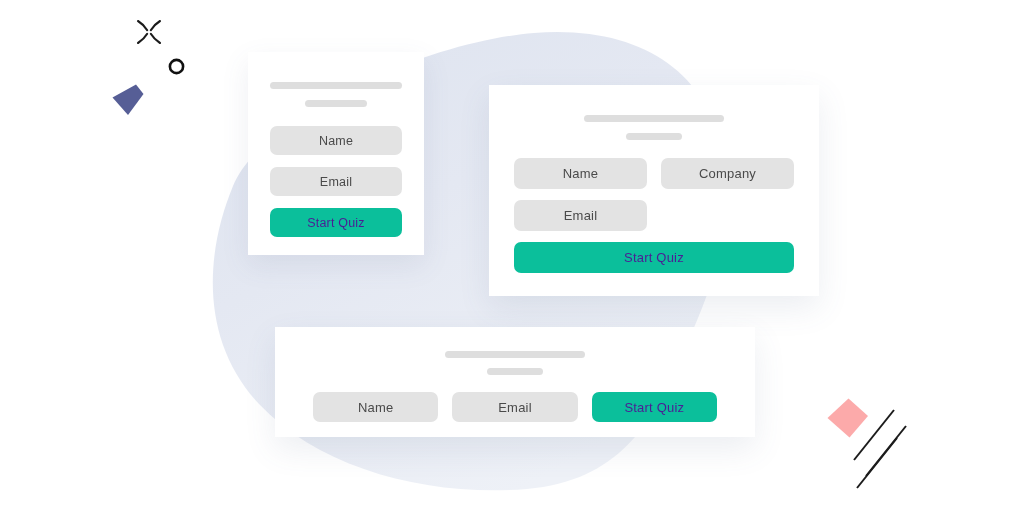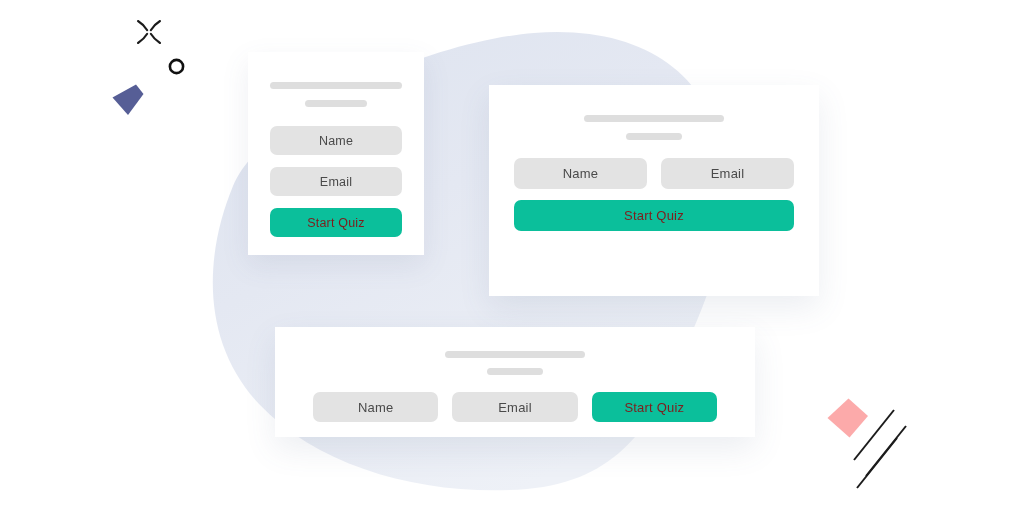--- a/index.html
+++ b/index.html
@@ -99,21 +99,21 @@
     display: flex;
     align-items: center;
     justify-content: center;
     letter-spacing: 0.2px;
     user-select: none;
   }
 
   .btn {
     background: #0bbf9b;
     border-radius: 7px;
-    color: #7f1d1d;
+    color: #4c1d95;
     display: flex;
     align-items: center;
     justify-content: center;
     letter-spacing: 0.2px;
     user-select: none;
   }
 
   
   .card-1 .field,
   .card-1 .btn {
@@ -218,20 +218,21 @@
       <div class="field">Email</div>
       <div class="btn">Start Quiz</div>
     </div>
   </div>
 
   <div class="card card-2">
     <div class="skel skel-long"></div>
     <div class="skel skel-short"></div>
     <div class="form">
       <div class="field">Name</div>
+      <div class="field">Company</div>
       <div class="field">Email</div>
       <div class="btn">Start Quiz</div>
     </div>
   </div>
 
   <div class="card card-3">
     <div class="skel skel-long"></div>
     <div class="skel skel-short"></div>
     <div class="form">
       <div class="field">Name</div>

